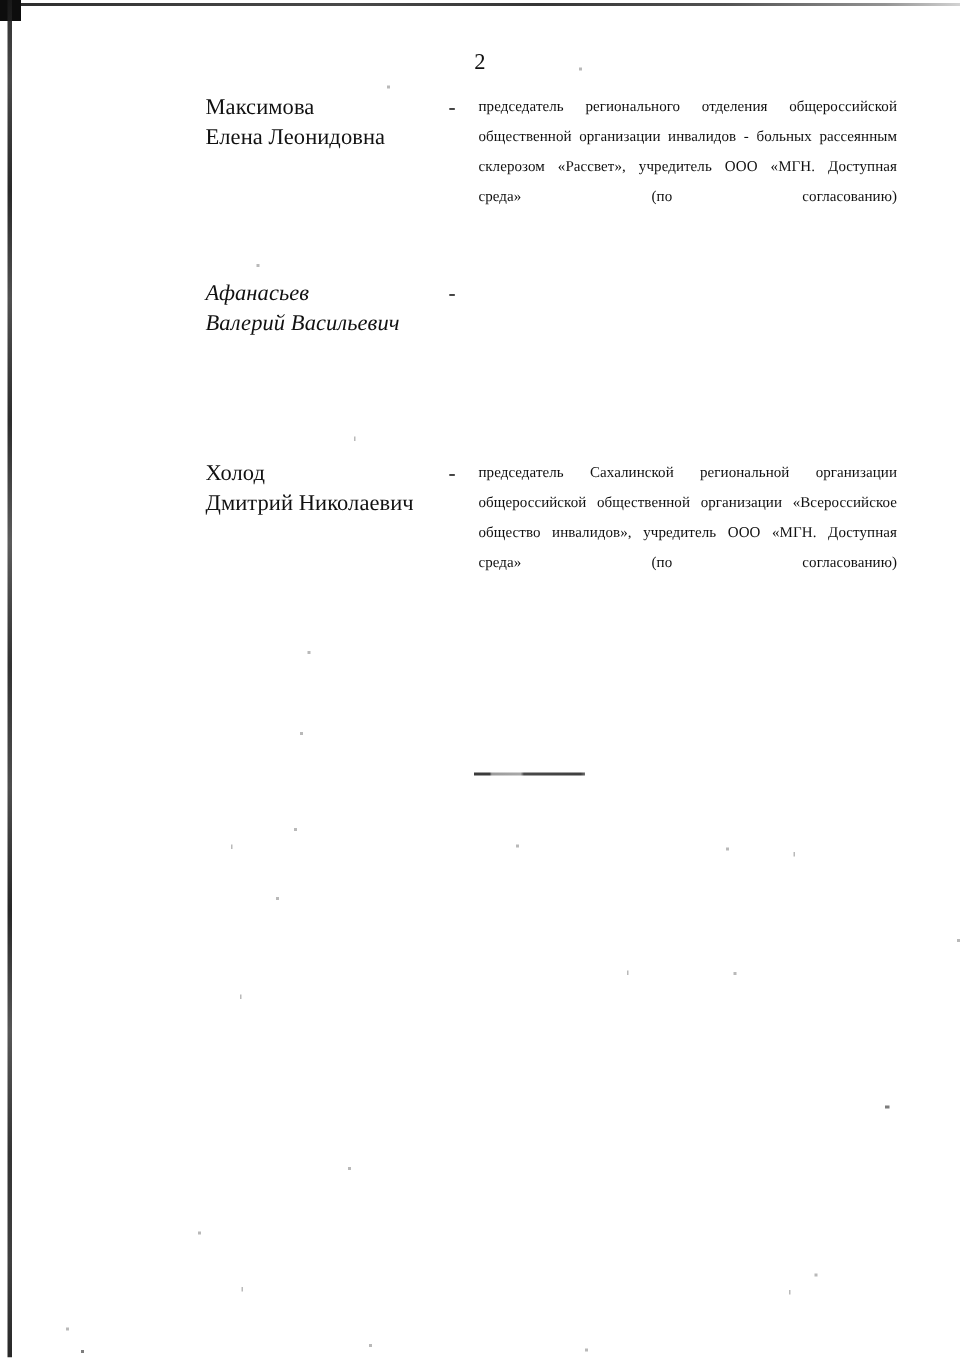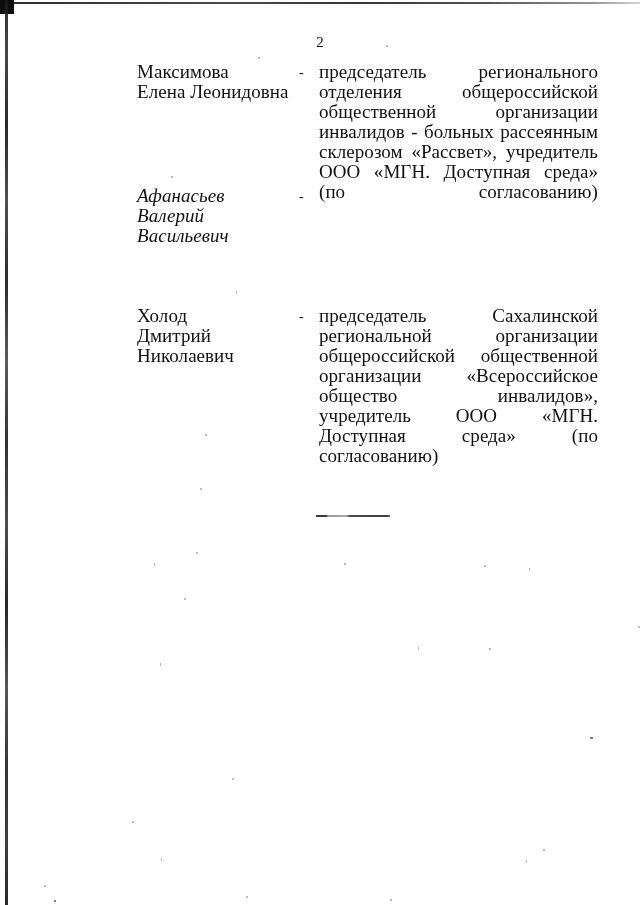--- a/index.html
+++ b/index.html
@@ -67,36 +67,36 @@
   .entry {
     position: absolute;
     left: 137px;
     width: 461px;
     display: flex;
     align-items: flex-start;
   }
   .entry-name {
     width: 160px;
     flex: 0 0 160px;
-    font-size: 19px;
+    font-size: 15px;
     line-height: 20px;
     white-space: pre-line;
     letter-spacing: .05px;
   }
   .entry-dash {
     width: 20px;
     flex: 0 0 20px;
     font-size: 14.2px;
     line-height: 20px;
     text-align: left;
     padding-left: 2px;
   }
   .entry-desc {
     flex: 1 1 auto;
-    font-size: 19px;
+    font-size: 10px;
     line-height: 20px;
     text-align: justify;
     text-justify: inter-word;
     letter-spacing: .05px;
     hyphens: none;
   }
   
   .entry-desc::after {
     content: "";
     display: inline-block;

